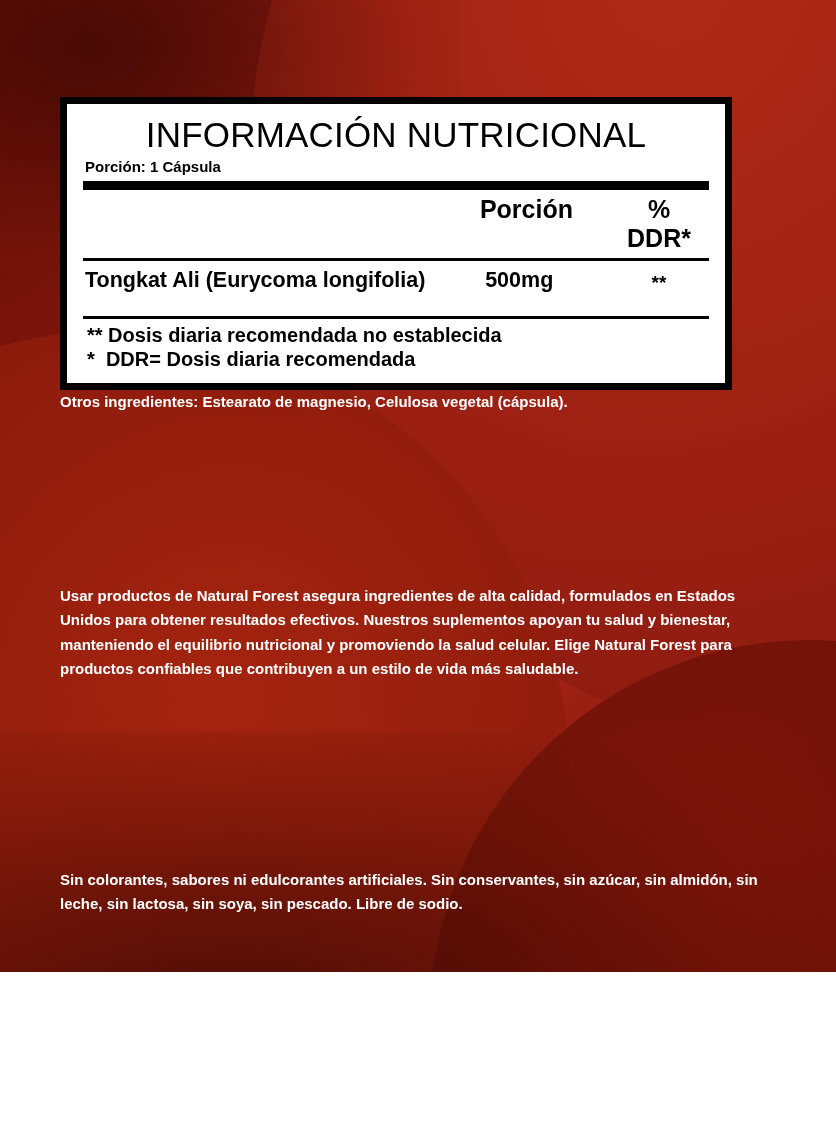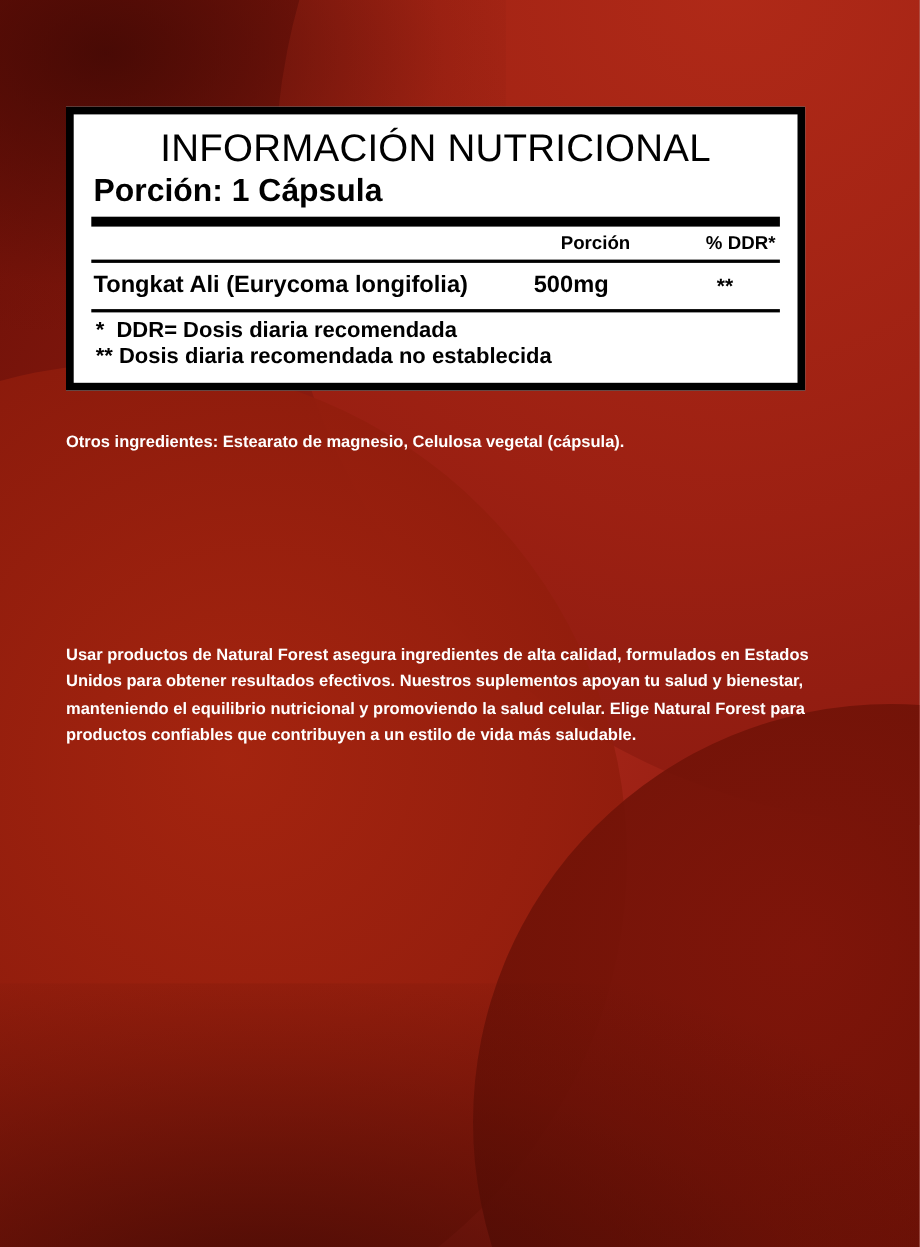--- a/index.html
+++ b/index.html
@@ -9,21 +9,21 @@
   body {
     width: 836px;
     height: 1134px;
     font-family: "Liberation Sans", sans-serif;
     overflow: hidden;
   }
 
   #label-root {
     position: relative;
     width: 836px;
-    height: 1134px;
+    height: 972px;
     background: #8a1a10;
     overflow: hidden;
   }
 
   
   .bg-layer {
     position: absolute;
     pointer-events: none;
   }
   .bg-base {
@@ -88,57 +88,57 @@
     font-size: 35px;
     color: #000;
     letter-spacing: .2px;
     line-height: 1.12;
     padding: 3px 0 4px 0;
   }
   .facts-serving-row {
     display: flex;
     justify-content: space-between;
     align-items: baseline;
-    font-size: 29px;
+    font-size: 15px;
     font-weight: bold;
     color: #000;
     padding: 0 4px 6px 4px;
     flex-direction: column;
   }
   .rule-thick {
     height: 9px;
     background: #000;
     margin: 0 2px;
   }
   .rule-thin {
     height: 3px;
     background: #000;
     margin: 0 2px;
   }
   .facts-head-row {
     display: flex;
     justify-content: flex-end;
     gap: 40px;
-    font-size: 17px;
+    font-size: 25px;
     font-weight: bold;
     color: #000;
     padding: 5px 6px 5px 0;
   }
   .facts-head-row .col-ddr {
     width: 92px;
-    text-align: right;
+    text-align: center;
   }
   .facts-ingredient-row {
     display: flex;
     align-items: flex-start;
     justify-content: space-between;
     font-size: 21.5px;
     font-weight: bold;
     color: #000;
-    padding: 7px 6px 9px 4px;
+    padding: 7px 6px 22px 4px;
   }
   .facts-ingredient-row .ing-name {
     white-space: nowrap;
   }
   .facts-ingredient-row .ing-ddr {
     width: 92px;
     text-align: center;
     font-size: 19px;
     padding-top: 4px;
   }
@@ -201,28 +201,31 @@
 
     <div class="facts-ingredient-row">
       <span class="ing-name">Tongkat Ali (Eurycoma longifolia)</span>
       <span class="ing-amount">500mg</span>
       <span class="ing-ddr">**</span>
     </div>
 
     <div class="rule-thin"></div>
 
     <div class="facts-footnotes">
+      <div class="footnote">** Dosis diaria recomendada no establecida</div>
       <div class="footnote">*  DDR= Dosis diaria recomendada</div>
-      <div class="footnote">** Dosis diaria recomendada no establecida</div>
     </div>
 
   </div>
 
   <div class="copy copy-block-1">
     <p>Otros ingredientes: Estearato de magnesio, Celulosa vegetal (cápsula).</p>
   </div>
 
   <div class="copy copy-block-2">
     <p>Usar productos de Natural Forest asegura ingredientes de alta calidad, formulados en Estados Unidos para obtener resultados efectivos. Nuestros suplementos apoyan tu salud y bienestar, manteniendo el equilibrio nutricional y promoviendo la salud celular. Elige Natural Forest para productos confiables que contribuyen a un estilo de vida más saludable.</p>
   </div>
 
+  <div class="copy copy-block-3">
+    <p>Sin colorantes, sabores ni edulcorantes artificiales. Sin conservantes, sin azúcar, sin almidón, sin leche, sin lactosa, sin soya, sin pescado. Libre de sodio.</p>
+  </div>
 
 </div>
 
 </body></html>

